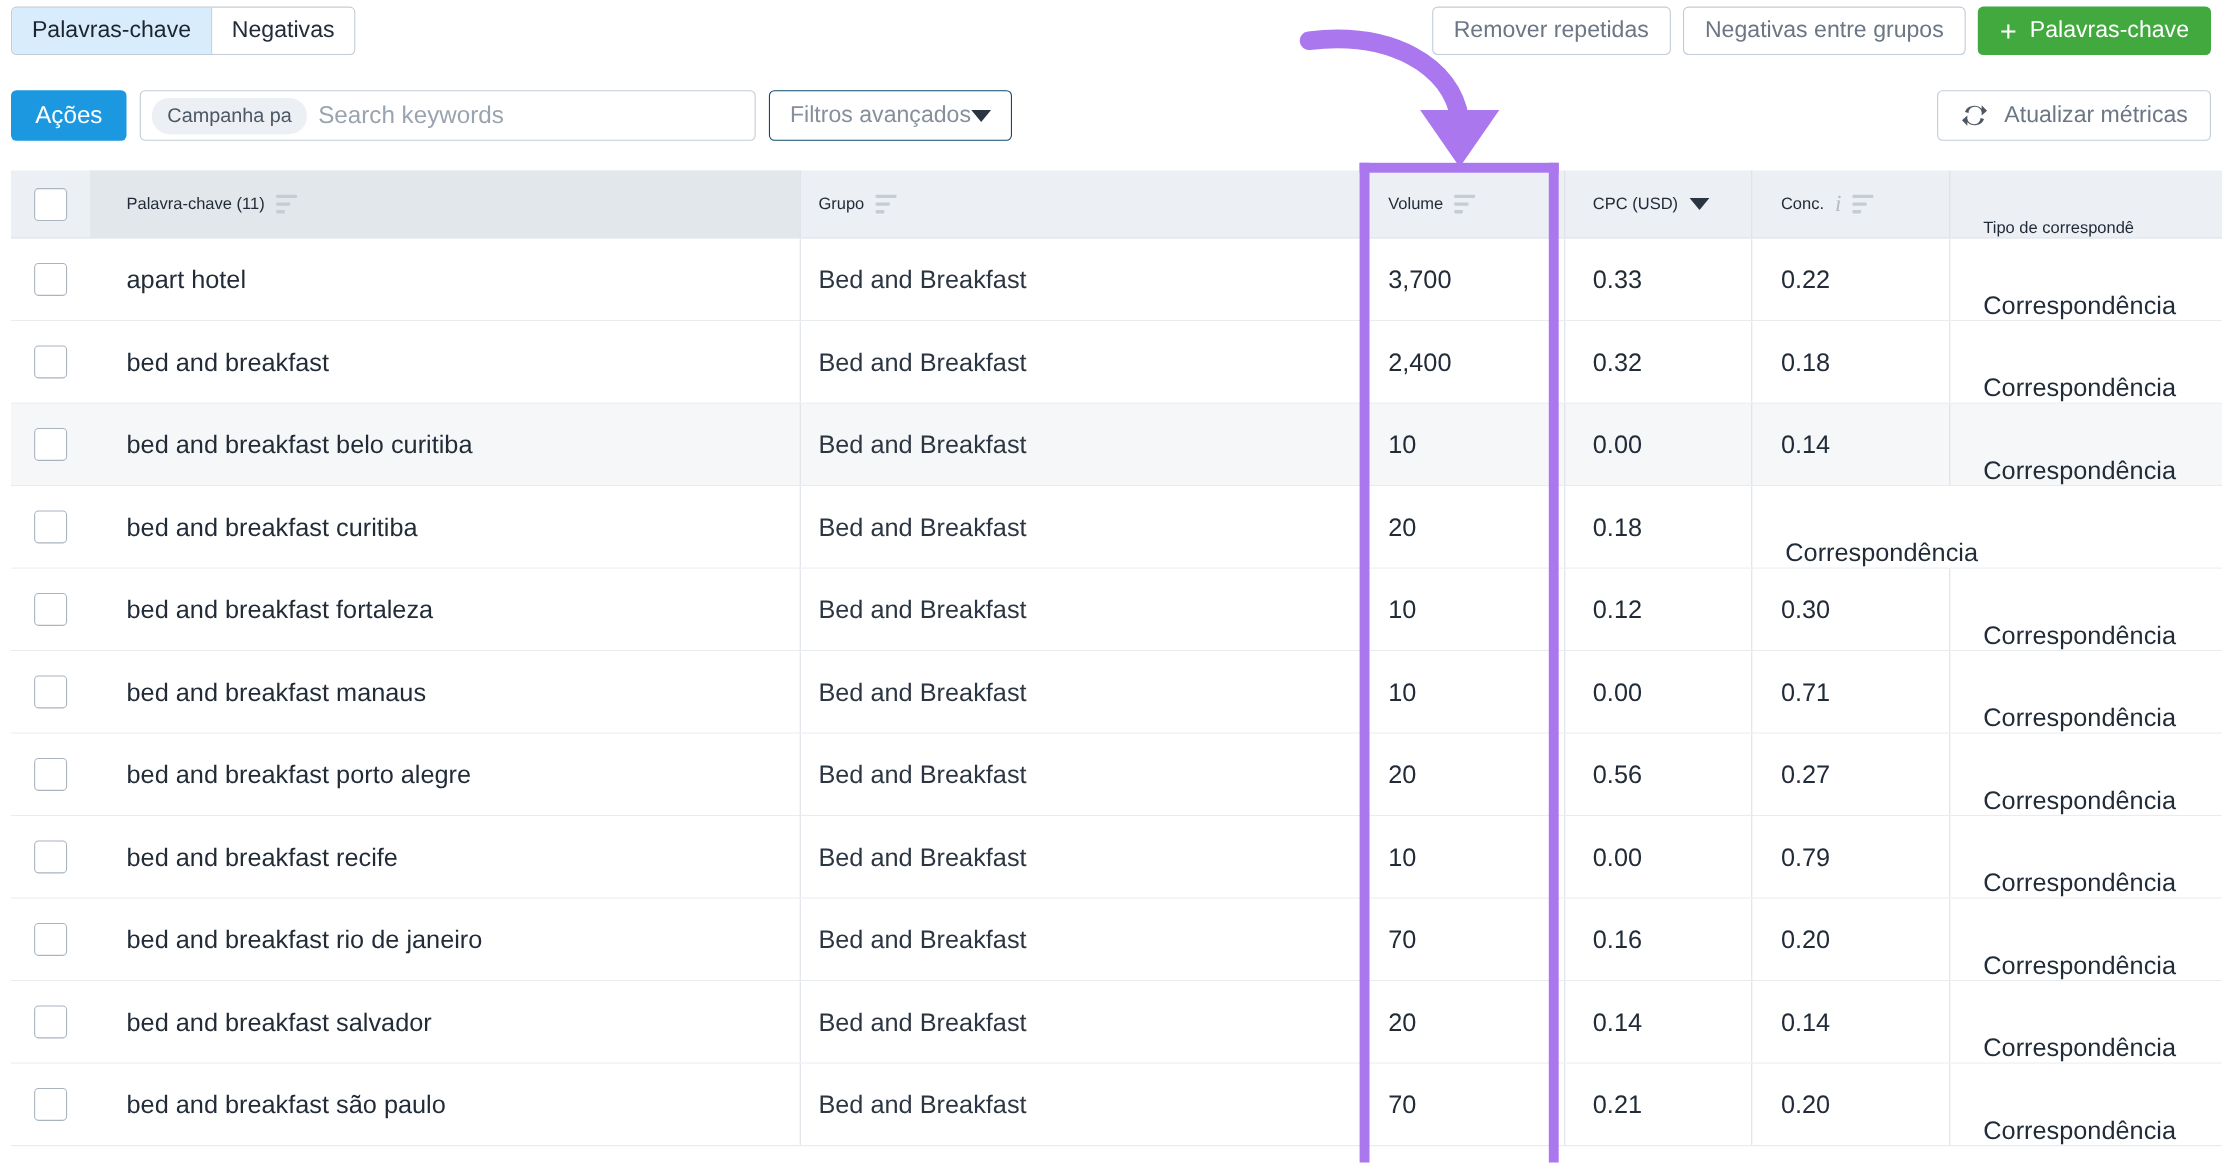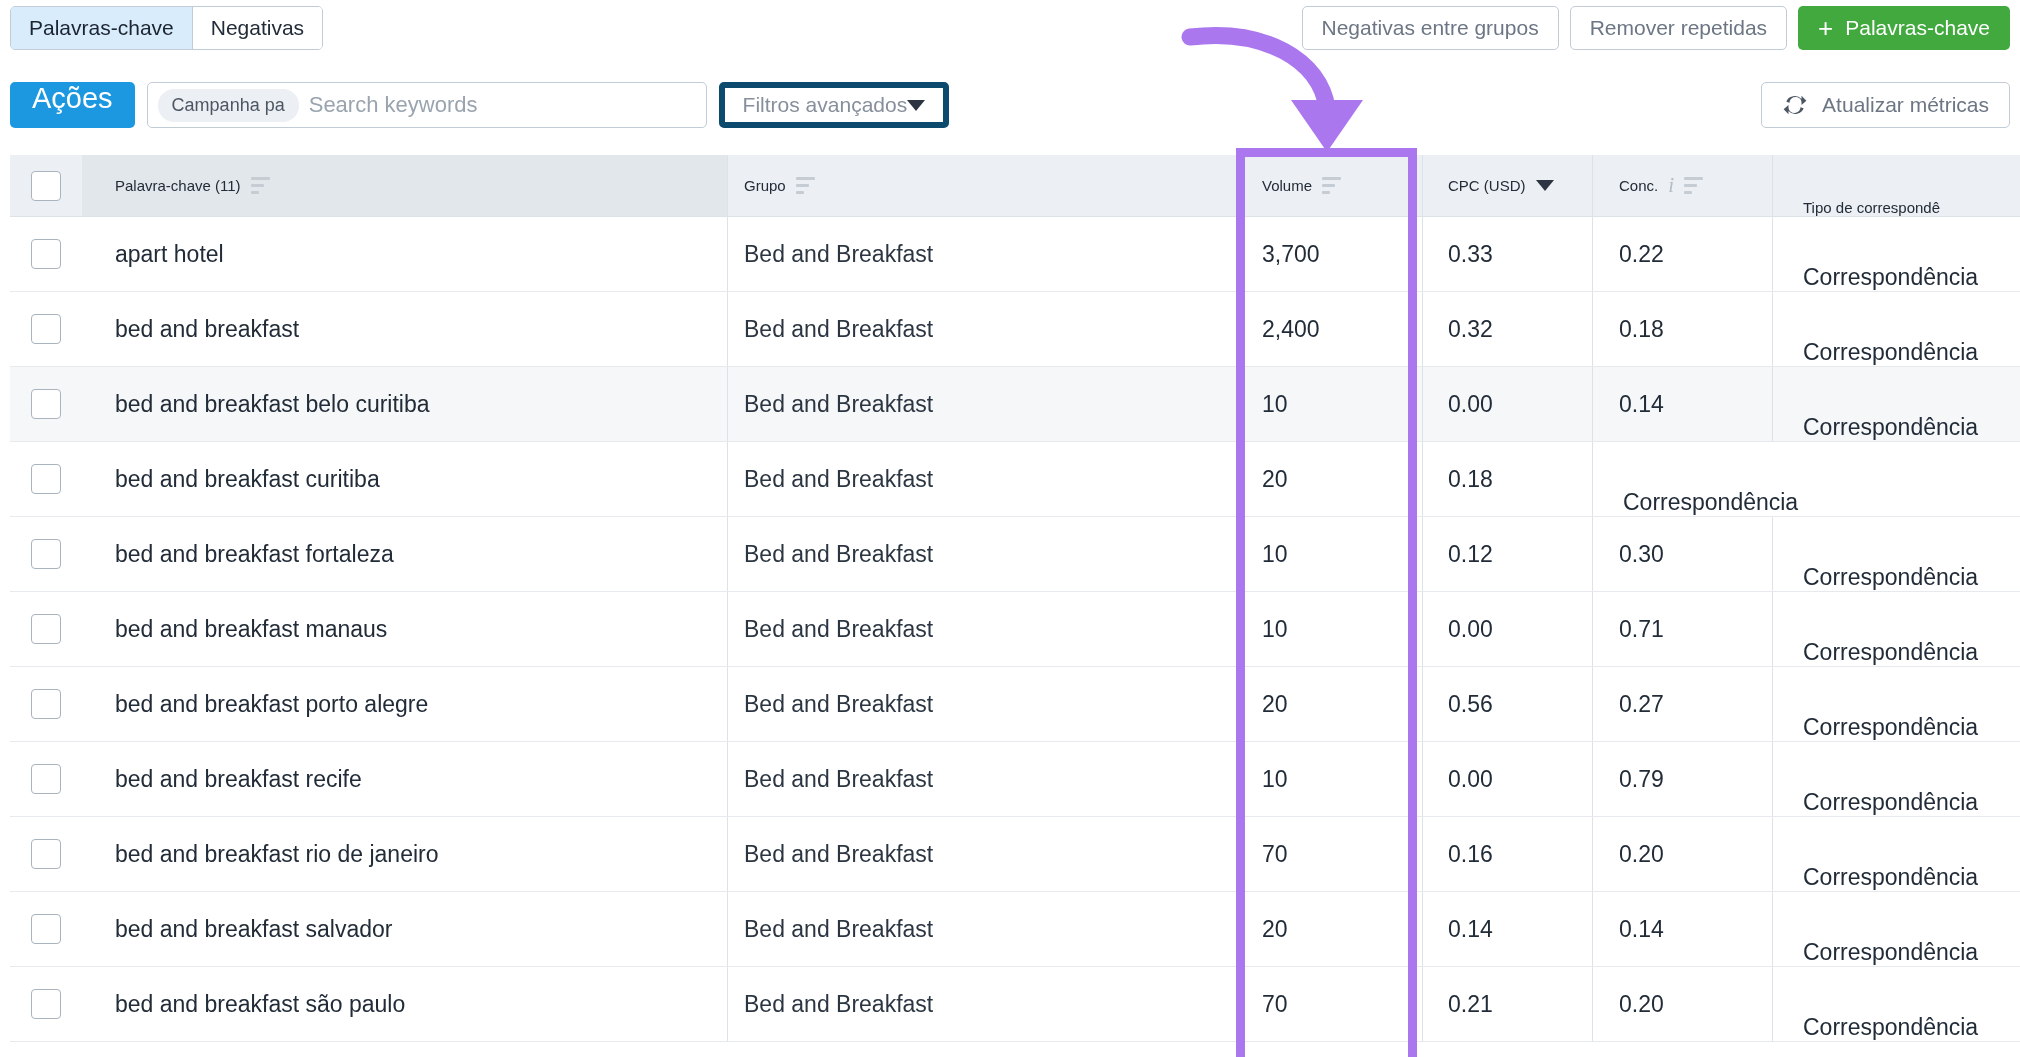--- a/index.html
+++ b/index.html
@@ -62,25 +62,25 @@
     color: #fff;
     font-size: 21px;
     white-space: nowrap;
     cursor: pointer;
   }
   .plus-glyph { font-size: 26px; line-height: 1; font-weight: 400; }
 
   
   .toolbar2 { position: absolute; left: 10px; top: 82px; display: flex; align-items: center; gap: 12px; }
   .btn-blue {
-    display: flex; justify-content: center;
+    display: flex; align-items: center; justify-content: center;
     height: 46px; padding: 0 22px;
     background: #1b98e0; color: #fff;
     border: none; border-radius: 5px;
-    font-size: 29px; cursor: pointer;
+    font-size: 22px; cursor: pointer;
   }
   .search-box {
     display: flex; align-items: center;
     width: 560px; height: 46px;
     border: 1px solid #c2ccd6;
     border-radius: 5px;
     background: #fff;
     padding: 0 10px;
   }
   .chip {
@@ -96,21 +96,21 @@
     flex: 1; border: none; outline: none;
     font-size: 22px; color: #6d28d9;
     font-family: "Liberation Sans", sans-serif;
     background: transparent;
     padding-left: 10px;
   }
   .search-input::placeholder { color: #9aa4af; }
   .filter-btn {
     display: flex; align-items: center; 
     height: 46px; padding: 0 18px;
-    border: 6px solid #0c4a6e; border-radius: 5px;
+    border: 1px solid #0c4a6e; border-radius: 5px;
     background: #fff; color: #868f9b; font-size: 21px;
     cursor: pointer;
   }
   .refresh-btn {
     position: absolute; right: 10px; top: 82px;
     display: flex; align-items: center; gap: 14px;
     height: 46px; padding: 0 20px;
     border: 1px solid #c2ccd6; border-radius: 5px;
     background: #fff; color: #6c7684; font-size: 21px;
     cursor: pointer;
@@ -187,24 +187,24 @@
     <div class="tab active">
       <span>Palavras-chave</span>
     </div>
     <div class="tab">
       <span>Negativas</span>
     </div>
   </div>
 
   <div class="top-right">
     <div class="btn-outline">
+      <span>Remover repetidas</span>
+    </div>
+    <div class="btn-outline">
       <span>Negativas entre grupos</span>
-    </div>
-    <div class="btn-outline">
-      <span>Remover repetidas</span>
     </div>
     <div class="btn-green">
       <span class="plus-glyph">+</span>
       <span>Palavras-chave</span>
     </div>
   </div>
 
   <div class="toolbar2">
     <div class="btn-blue">
       <span>Ações</span>

